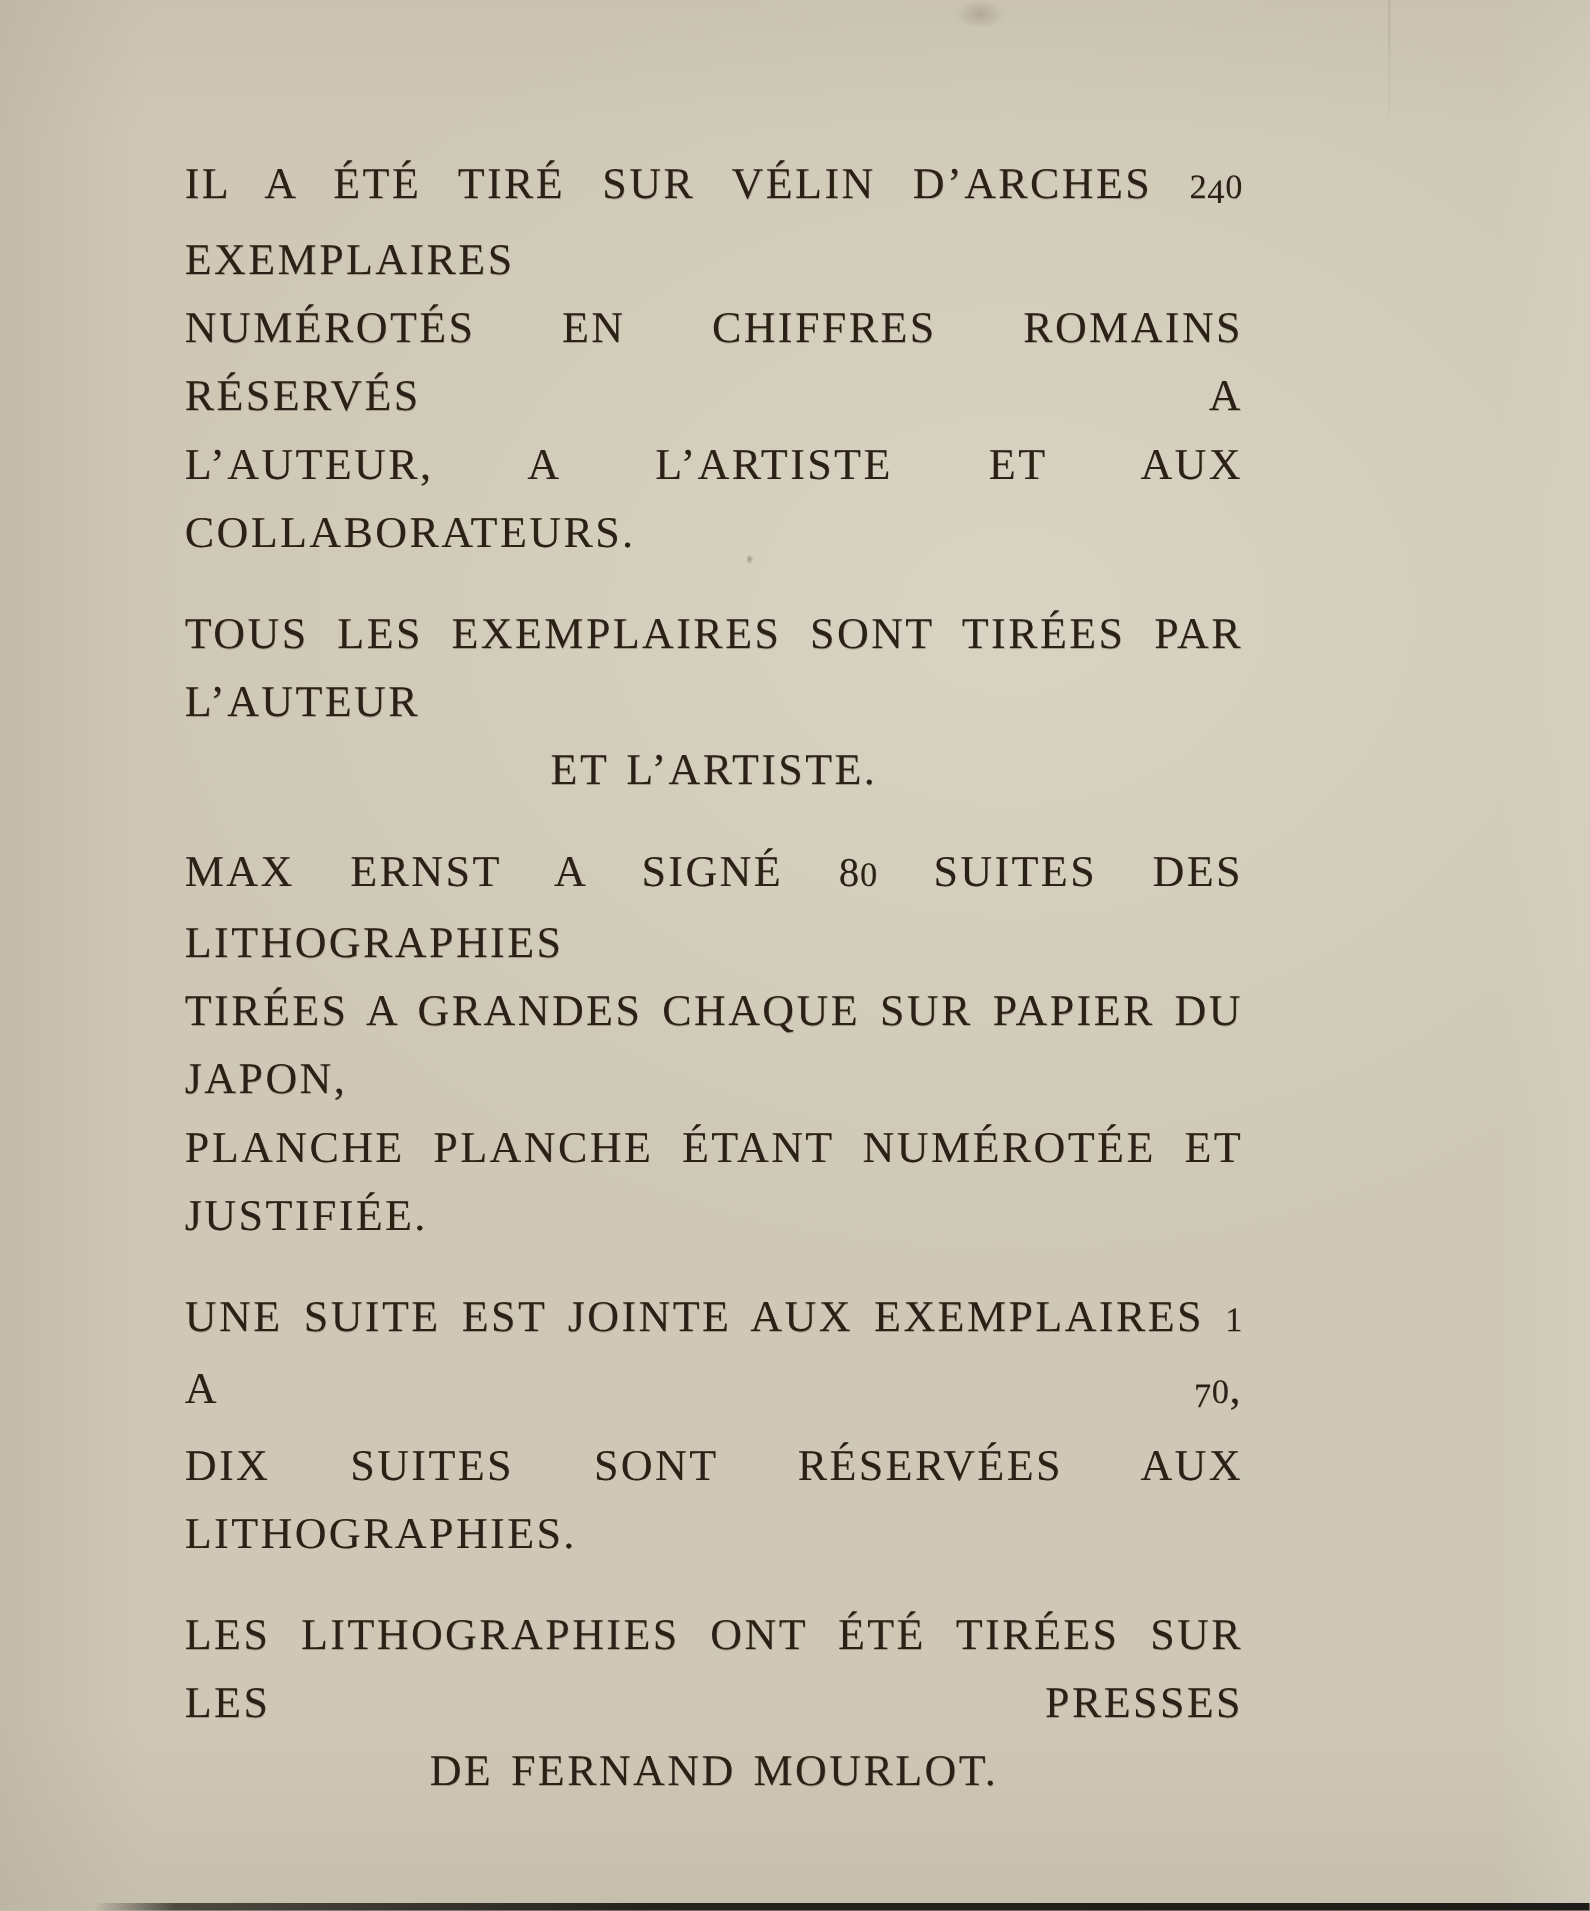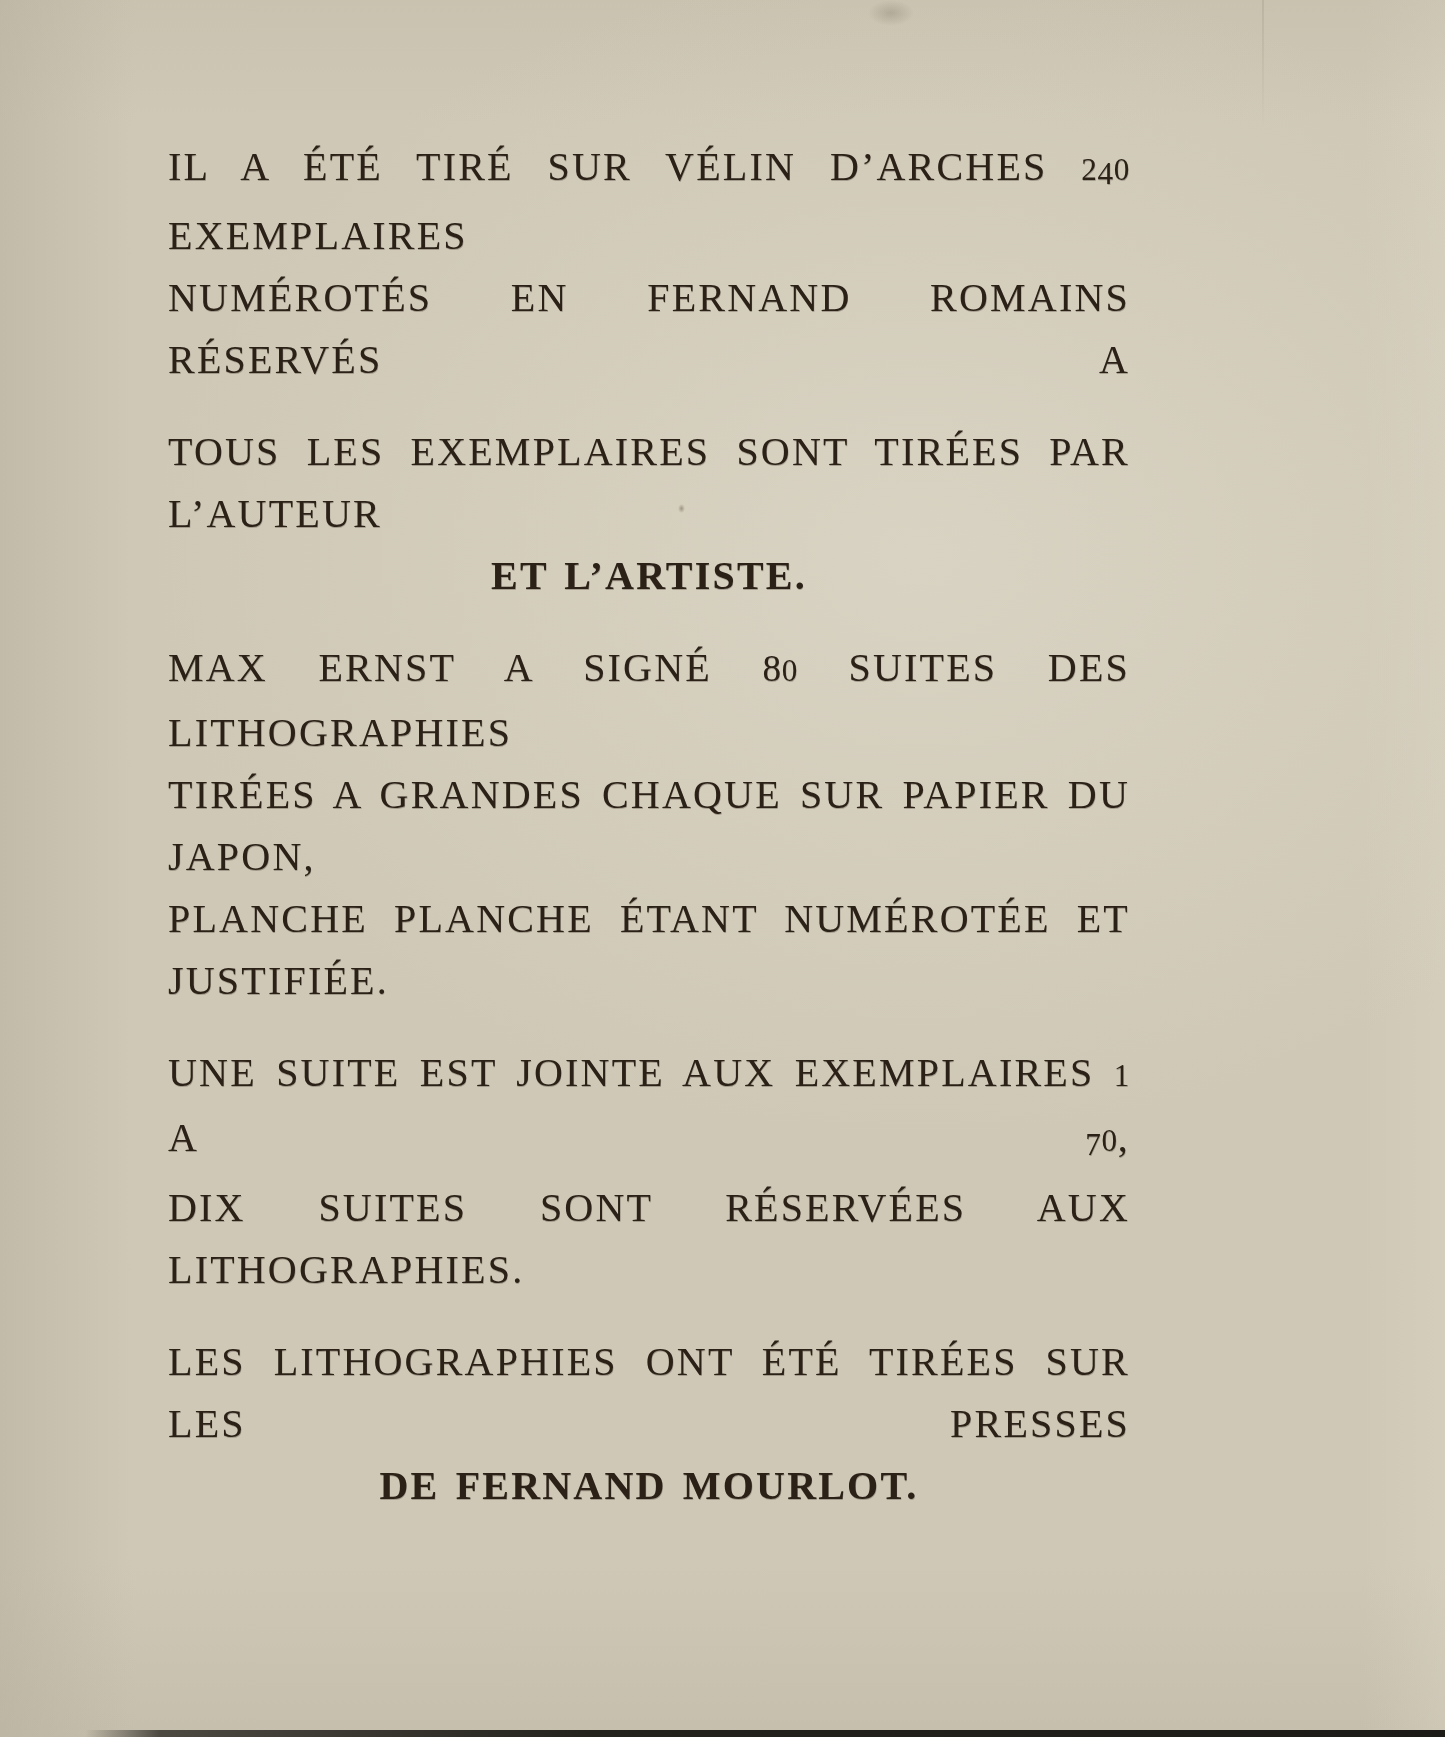--- a/index.html
+++ b/index.html
@@ -57,39 +57,39 @@
   .para { margin: 0 0 30px 0; }
   .line { line-height: 62px; white-space: normal; }
   .line.justify {
     text-align: justify;
     text-align-last: justify;
     text-justify: inter-word;
   }
   .line.center {
     text-align: left;
     text-align-last: center;
-    font-weight: bold;
   }
   
   .fig   { letter-spacing: 0.02em; }
   .fig-x    { font-size: 0.78em; }                          
   .fig-desc { font-size: 0.78em; vertical-align: -0.14em; } 
   .fig-asc  { font-size: 0.93em; }                          
 </style>
 </head>
 <body>
 
 <div class="page">
   <div class="crease"></div>
   <div class="smudge-top"></div>
   <div class="speck"></div>
   <div class="text-block">
       <div class="para">
         <div class="line justify">IL A ÉTÉ TIRÉ SUR VÉLIN D’ARCHES <span class="fig fig-x">2</span><span class="fig fig-desc">4</span><span class="fig fig-x">0</span> EXEMPLAIRES</div>
-        <div class="line justify">NUMÉROTÉS EN FERNAND ROMAINS RÉSERVÉS A</div>
+        <div class="line justify">NUMÉROTÉS EN CHIFFRES ROMAINS RÉSERVÉS A</div>
+        <div class="line justify">L’AUTEUR, A L’ARTISTE ET AUX COLLABORATEURS.</div>
       </div>
       <div class="para">
         <div class="line justify">TOUS LES EXEMPLAIRES SONT TIRÉES PAR L’AUTEUR</div>
         <div class="line center">ET L’ARTISTE.</div>
       </div>
       <div class="para">
         <div class="line justify">MAX ERNST A SIGNÉ <span class="fig fig-asc">8</span><span class="fig fig-x">0</span> SUITES DES LITHOGRAPHIES</div>
         <div class="line justify">TIRÉES A GRANDES CHAQUE SUR PAPIER DU JAPON,</div>
         <div class="line justify">PLANCHE PLANCHE ÉTANT NUMÉROTÉE ET JUSTIFIÉE.</div>
       </div>

